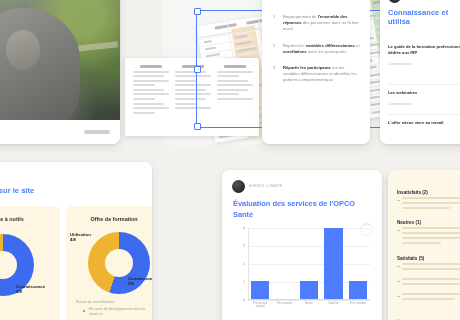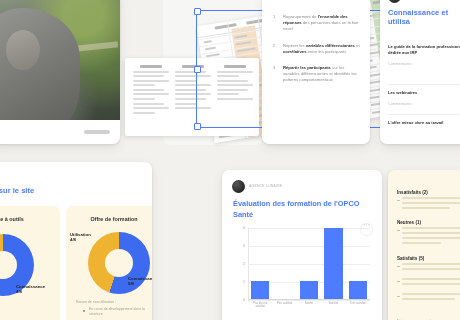--- a/index.html
+++ b/index.html
@@ -409,21 +409,21 @@
       </div>
       <div class="note" style="left:10px;top:94px">Raison de non utilisation :</div>
       <div class="bullet" style="left:17px;top:104px"></div>
       <div class="note" style="left:23px;top:101px;right:6px">En cours de développement dans la structure</div>
     </div>
   </div>
 
   <div class="card" id="chart-card">
     <div class="avatar"></div>
     <div class="brand">AGENCE LUNAIRE</div>
-    <div class="chart-title">Évaluation des formation de l'OPCO Santé</div>
+    <div class="chart-title">Évaluation des services de l'OPCO Santé</div>
     <div class="menu-dot"></div>
     <div class="plot">
       <div class="axis-y"></div>
       <div class="axis-x"></div>
       <div id="gridlines">
           <div class="grid-l" style="top:100%">
             <span class="ytick">0</span>
           </div>
           <div class="grid-l" style="top:75%">
             <span class="ytick">1</span>

